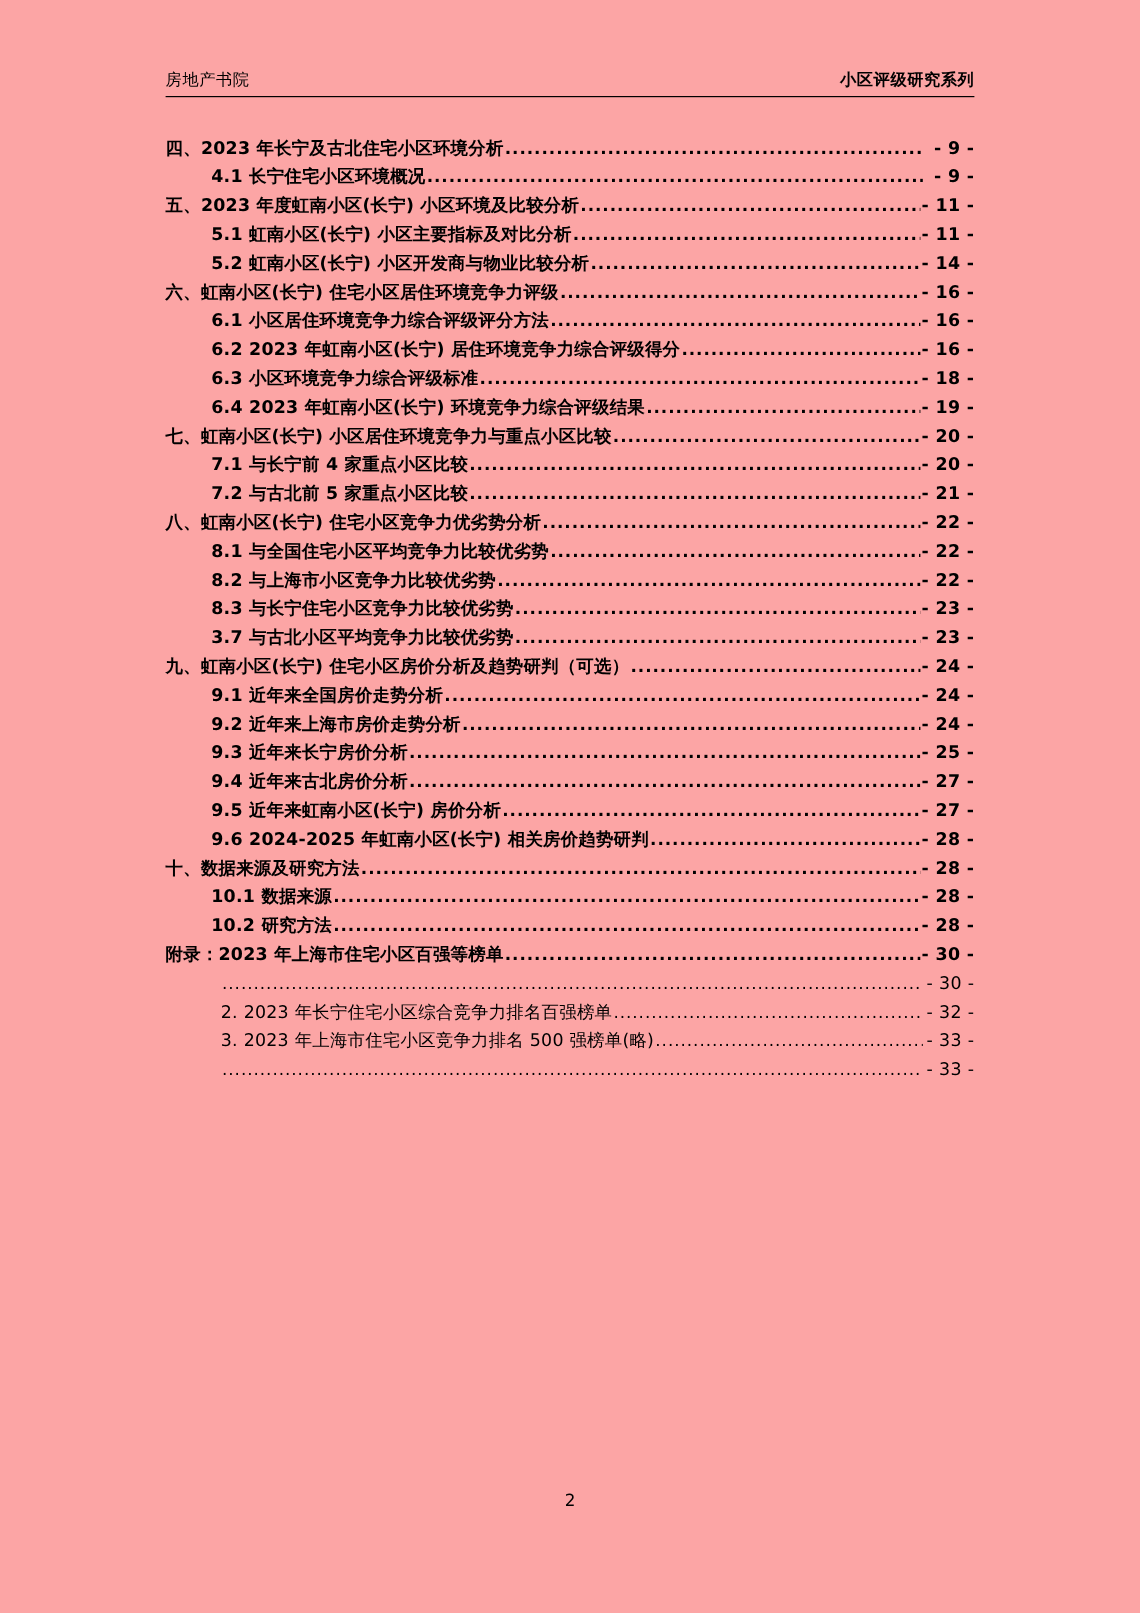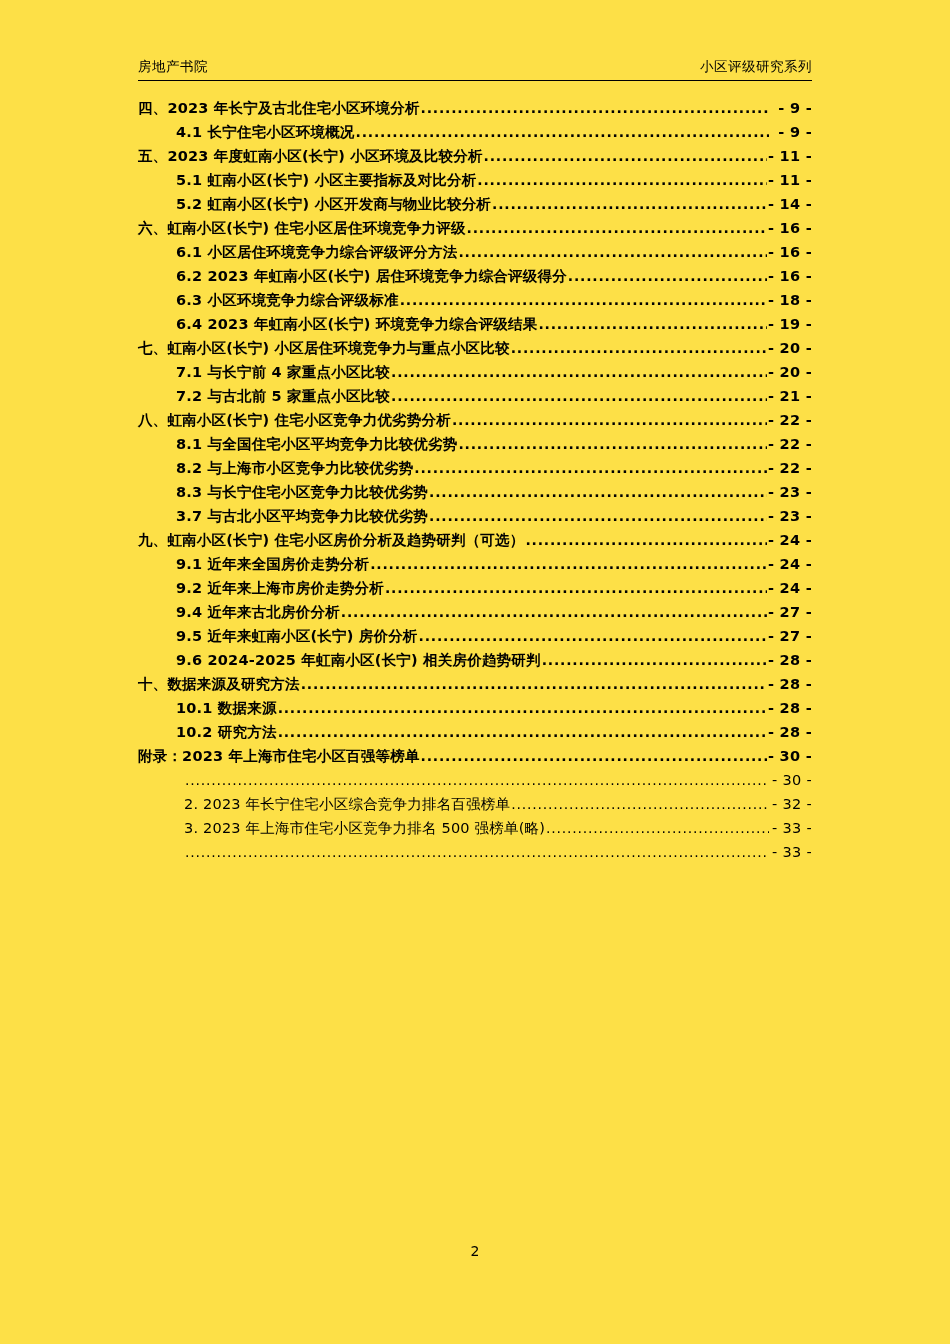--- a/index.html
+++ b/index.html
@@ -9,21 +9,21 @@
     background: #ffffff;
   }
   body {
     font-family: "Liberation Serif", "DejaVu Serif", serif;
     color: #000000;
   }
   .page {
     position: relative;
     width: 950px;
     height: 1344px;
-    background: #fde047;
+    background: #fca5a5;
     margin: 0 auto;
     overflow: hidden;
   }
   .content {
     position: absolute;
     left: 138px;
     top: 58px;
     width: 674px;
   }
   
@@ -31,25 +31,25 @@
     display: flex;
     justify-content: space-between;
     align-items: flex-end;
     font-size: 13.5px;
     font-family: "DejaVu Sans", "Liberation Sans", sans-serif;
     padding-bottom: 4px;
     border-bottom: 1px solid #000;
     letter-spacing: 0.5px;
   }
   .doc-header .left { font-weight: 400; }
-  .doc-header .right { font-weight: 400; margin-left: 48px; }
+  .doc-header .right { font-weight: 700; margin-left: 48px; }
 
   
   .toc {
-    margin-top: 20px;
+    margin-top: 36px;
   }
   .toc-row {
     display: flex;
     align-items: flex-end;
     font-size: 14.5px;
     line-height: 1.0;
     margin-bottom: 9.5px;
     white-space: nowrap;
     font-family: "DejaVu Sans", "Liberation Sans", sans-serif;
   }
@@ -218,20 +218,25 @@
           <span class="label">9.1  近年来全国房价走势分析</span>
           <span class="leader"></span>
           <span class="page-no">- 24 -</span>
         </div>
         <div class="toc-row lvl2">
           <span class="label">9.2  近年来上海市房价走势分析</span>
           <span class="leader"></span>
           <span class="page-no">- 24 -</span>
         </div>
         <div class="toc-row lvl2">
+          <span class="label">9.3  近年来长宁房价分析</span>
+          <span class="leader"></span>
+          <span class="page-no">- 25 -</span>
+        </div>
+        <div class="toc-row lvl2">
           <span class="label">9.4  近年来古北房价分析</span>
           <span class="leader"></span>
           <span class="page-no">- 27 -</span>
         </div>
         <div class="toc-row lvl2">
           <span class="label">9.5  近年来虹南小区(长宁) 房价分析</span>
           <span class="leader"></span>
           <span class="page-no">- 27 -</span>
         </div>
         <div class="toc-row lvl2">

